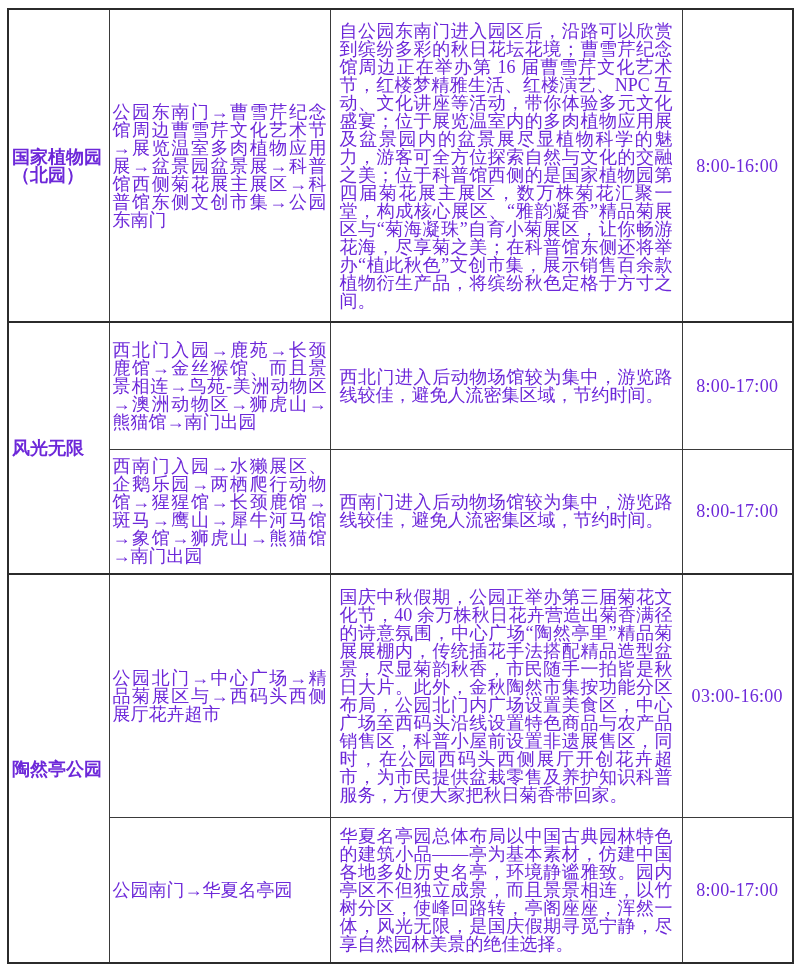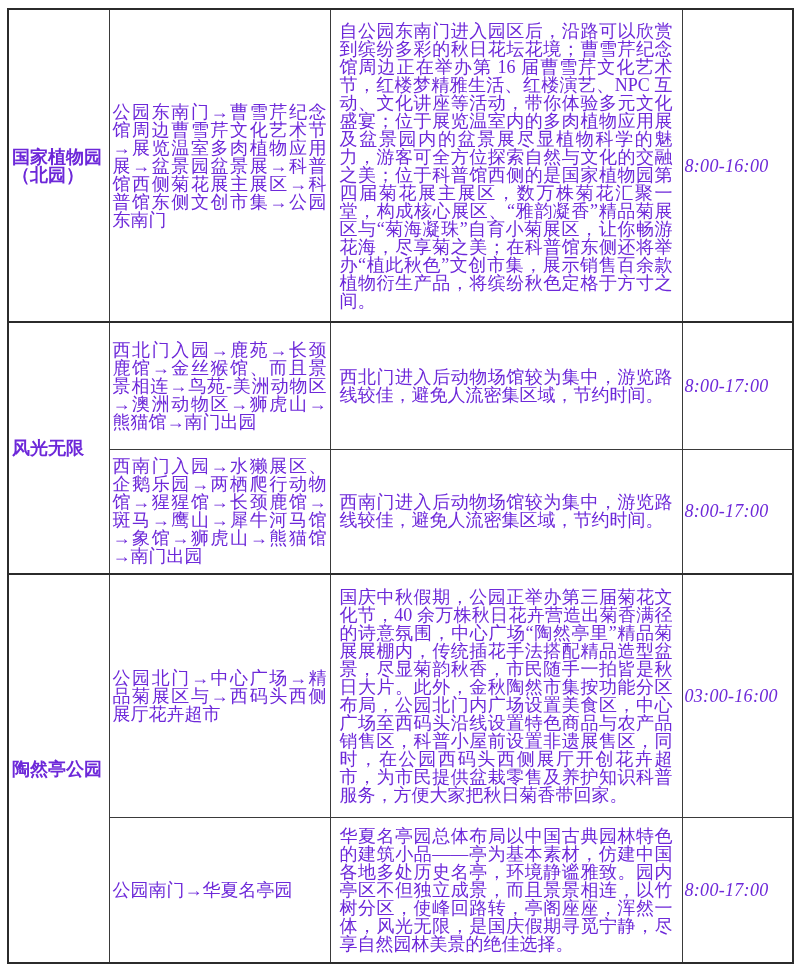--- a/index.html
+++ b/index.html
@@ -48,24 +48,23 @@
     padding: 3px 3px;
   }
   td.desc {
     width: 352px;
     text-align: justify;
     text-justify: inter-ideograph;
     padding: 3px 9px;
   }
   td.hours {
     width: 111px;
-    text-align: left;
+    text-align: center;
     padding: 2px 2px;
     letter-spacing: 0.3px;
-    font-style: italic;
   }
   tr.r1 { height: 313px; }
   tr.r2 { height: 127px; }
   tr.r3 { height: 125px; }
   tr.r4 { height: 243px; }
   tr.r5 { height: 146px; }
 </style>
 </head>
 <body>
 

